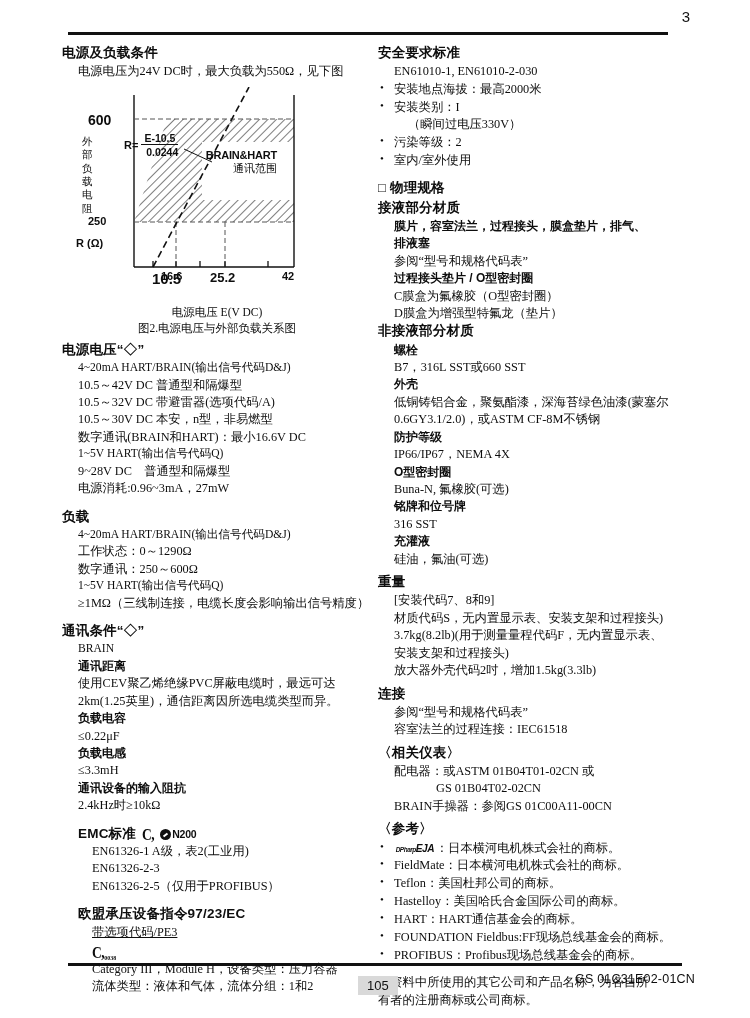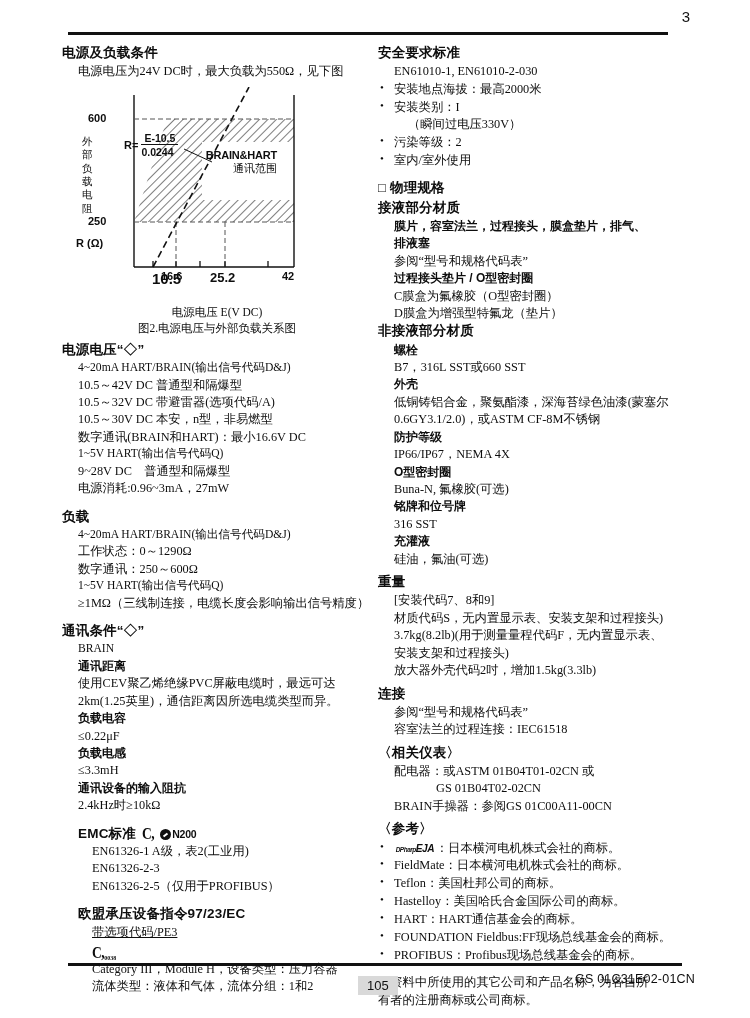--- a/index.html
+++ b/index.html
@@ -154,35 +154,35 @@
         <line x1="138" y1="174" x2="138" y2="180" stroke="#111" stroke-width="1.3"></line>
         <line x1="163" y1="174" x2="163" y2="180" stroke="#111" stroke-width="1.3"></line>
         <line x1="206" y1="174" x2="206" y2="180" stroke="#111" stroke-width="1.3"></line>
 
         <line x1="91" y1="180" x2="187" y2="0" stroke="#111" stroke-width="1.6" stroke-dasharray="7,4"></line>
 
         <line x1="122" y1="62" x2="150" y2="75" stroke="#111" stroke-width="1"></line>
       </svg>
 
       
-      <div style="position:absolute;left:26px;top:25px;font-family:'Liberation Sans',sans-serif;font-size:11px;font-weight:bold;">600</div>
+      <div style="position:absolute;left:26px;top:25px;font-family:'Liberation Sans',sans-serif;font-size:14px;font-weight:bold;">600</div>
       <div style="position:absolute;left:26px;top:128px;font-family:'Liberation Sans',sans-serif;font-size:11px;font-weight:bold;">250</div>
 
       
       <div style="position:absolute;left:20px;top:48px;font-size:10.5px;line-height:1.28;text-align:left;width:20px;">
         <div>外部</div>
         <div>负载</div>
         <div>电阻</div>
       </div>
       <div style="position:absolute;left:14px;top:150px;font-family:'Liberation Sans',sans-serif;font-size:11px;font-weight:bold;">R (Ω)</div>
 
       
       <div style="position:absolute;left:62px;top:45px;display:flex;align-items:center;font-family:'Liberation Sans',sans-serif;">
         <span style="font-size:11px;font-weight:bold;">R=</span>
-        <span style="display:inline-block;text-align:left;margin-left:3px;">
+        <span style="display:inline-block;text-align:right;margin-left:3px;">
           <span style="display:block;font-size:10.5px;font-weight:bold;border-bottom:1.3px solid #111;padding:0 3px 0px 3px;">E-10.5</span>
           <span style="display:block;font-size:10.5px;font-weight:bold;padding-top:1px;">0.0244</span>
         </span>
       </div>
 
       
       <div style="position:absolute;left:125px;top:62px;width:90px;text-align:right;">
         <div style="font-family:'Liberation Sans',sans-serif;font-size:11px;font-weight:bold;letter-spacing:-0.2px;">BRAIN&amp;HART</div>
         <div style="font-size:11px;">通讯范围</div>
       </div>
@@ -227,21 +227,21 @@
     <div class="tx ind1">2km(1.25英里)，通信距离因所选电缆类型而异。</div>
     <div class="h2 ind1">负载电容</div>
     <div class="tx ind1">≤0.22μF</div>
     <div class="h2 ind1">负载电感</div>
     <div class="tx ind1">≤3.3mH</div>
     <div class="h2 ind1">通讯设备的输入阻抗</div>
     <div class="tx ind1">2.4kHz时≥10kΩ</div>
 
     <div class="gap"></div>
 
-    <div class="ind1" style="display:flex;align-items:center;gap:6px;">
+    <div class="ind1" style="display:flex;align-items:flex-end;gap:6px;">
       <span class="h1" style="margin:0;">EMC标准</span>
       <span class="ce-mark">C,</span>
       <span><span class="ctick"></span><span class="n200">N200</span></span>
     </div>
     <div class="tx ind2">EN61326-1 A级，表2(工业用)</div>
     <div class="tx ind2">EN61326-2-3</div>
     <div class="tx ind2">EN61326-2-5（仅用于PROFIBUS）</div>
 
     <div class="gap"></div>
 

